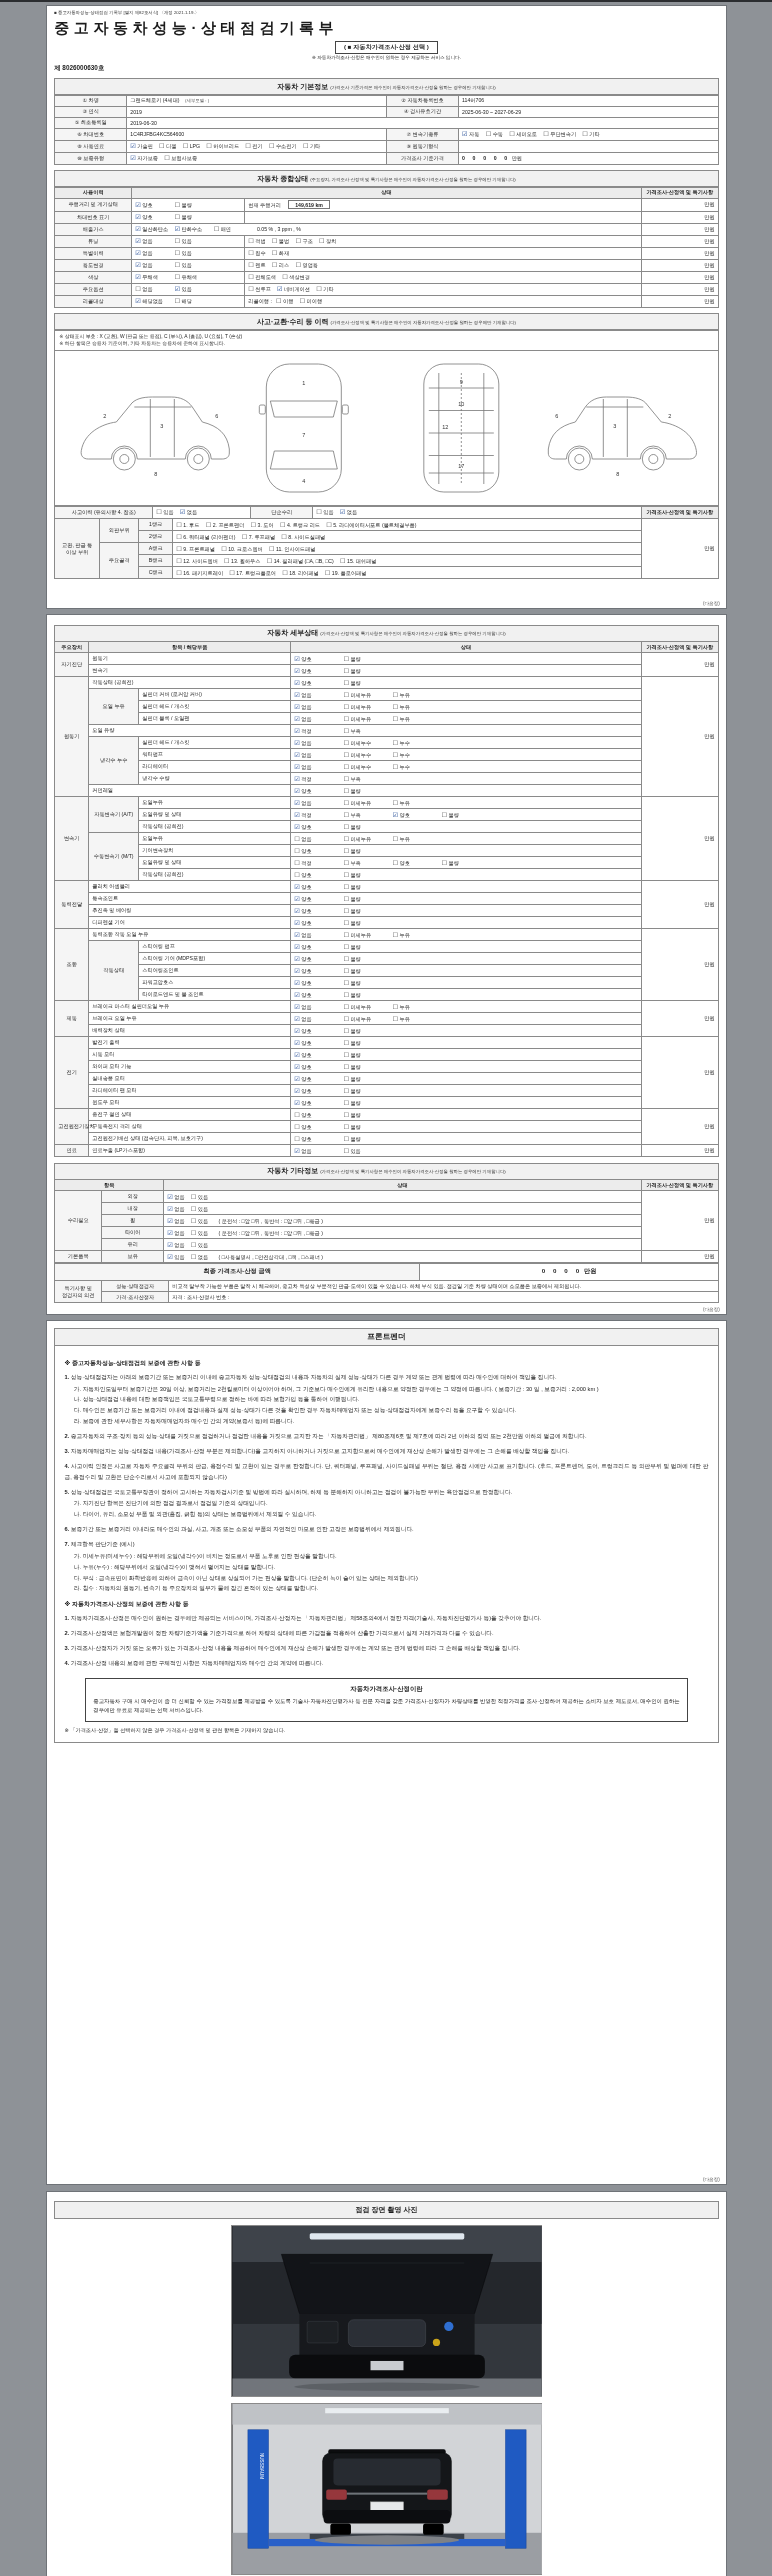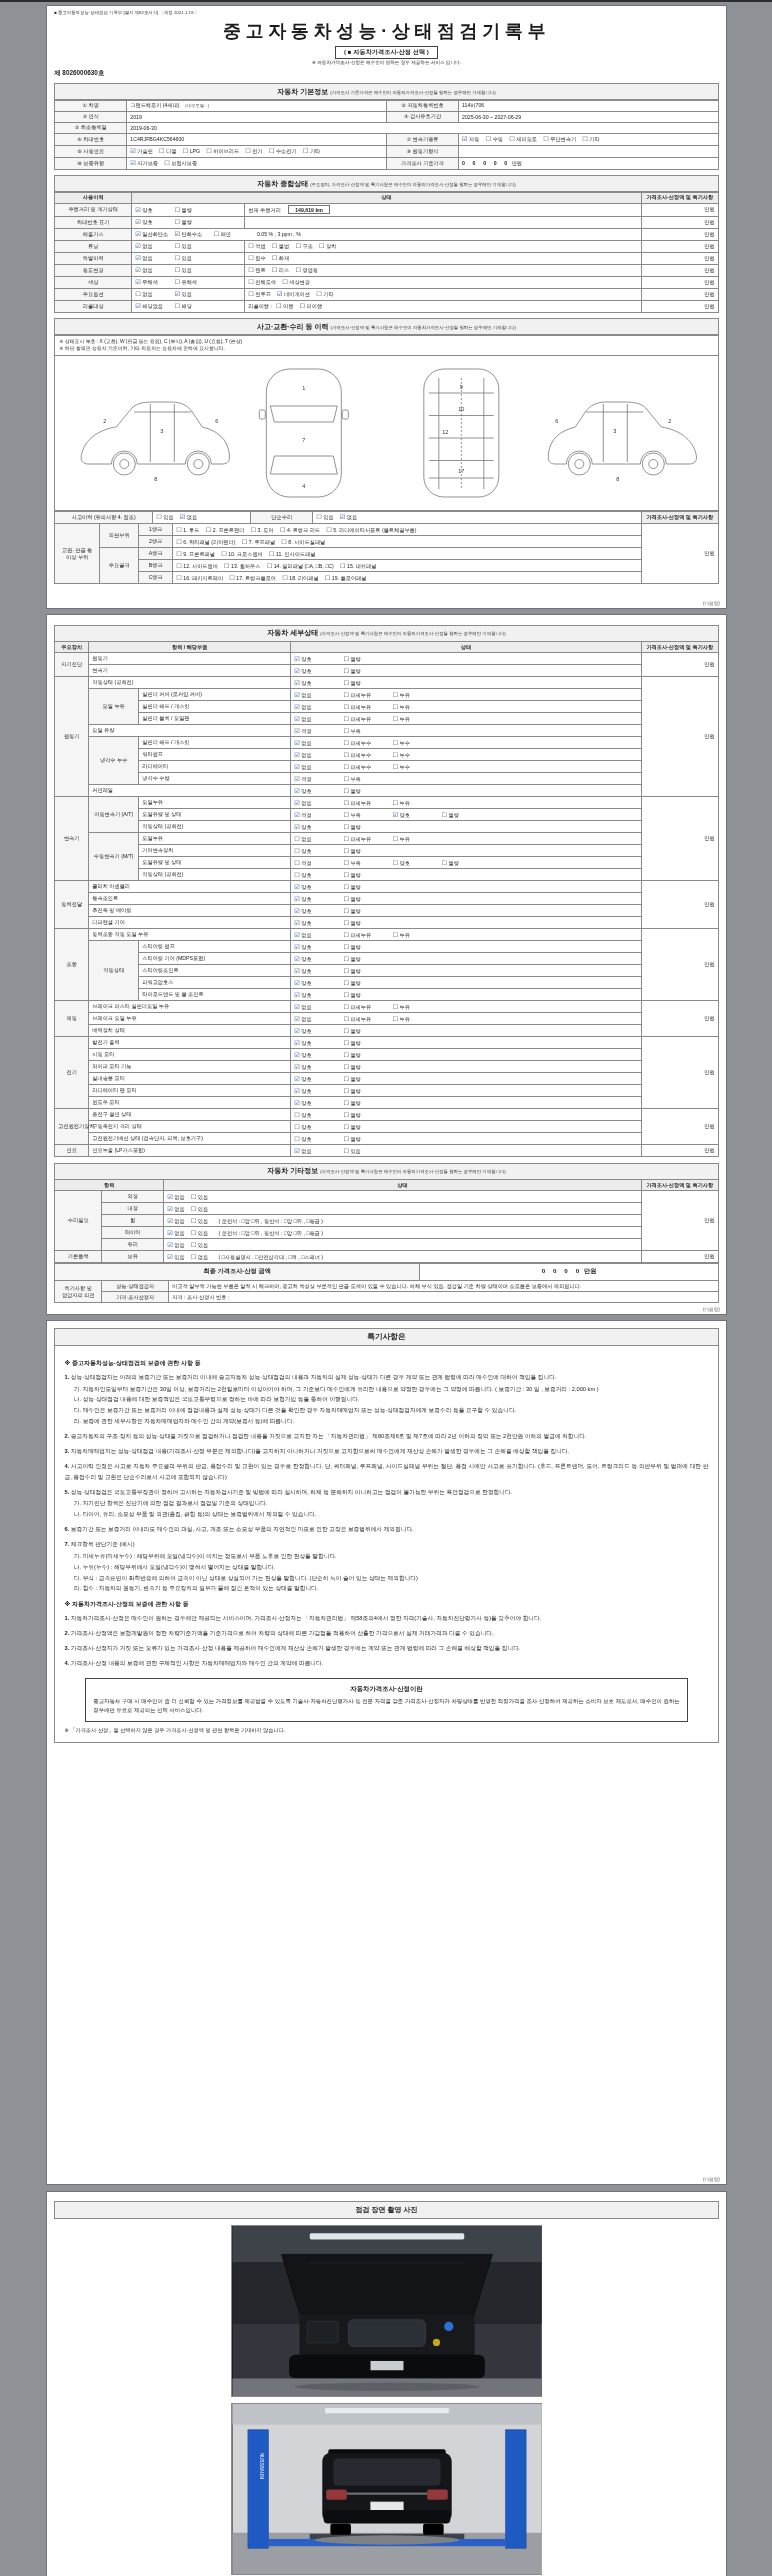--- a/index.html
+++ b/index.html
@@ -1,21 +1,21 @@
 <!DOCTYPE html>
 <html style="font-size:8.2px"><head>
 <meta charset="utf-8">
 <style>
   *{box-sizing:border-box;margin:0;padding:0}
   body{width:773px;background:#8e9297;font-family:"Liberation Sans","DejaVu Sans",sans-serif;color:#1c1c1c}
   .topbar{height:2.1px;background:#2b2d30;margin-bottom:2.6px}
   .page{width:681px;margin:0 auto 5.7px auto;background:#fff;border:0.5px solid #6f7control3;border:0.5px solid #6f7378;padding:4.1px 7.2px 10.3px;position:relative}
   .page-foot{position:absolute;right:6.2px;bottom:2.1px;font-size:4.6px;color:#555}
   .form-note{font-size:4.4px;color:#333}
-  .main-title{font-size:18px;font-weight:bold;text-align:center;letter-spacing:4.6px;padding:4.1px 0 2.1px}
+  .main-title{font-size:15px;font-weight:bold;text-align:left;letter-spacing:4.6px;padding:4.1px 0 2.1px}
   .title-option{width:fit-content;margin:1px auto;border:0.5px solid #444;padding:1px 8.2px;font-size:6.2px;font-weight:bold}
   .title-option-note{text-align:center;font-size:4.6px;margin:1px 0 4.1px}
   .doc-no{font-size:6.4px;font-weight:bold;margin:1px 0 2.1px}
   .sec-bar{border:0.5px solid #8a8a8a;background:#f1f1f1;text-align:center;padding:2.6px 0;font-size:7px;font-weight:bold;margin-top:5.2px}
   .sec-note{font-size:4.4px;font-weight:normal;color:#333}
   table.grid{width:100%;border-collapse:collapse;margin-top:-0.5px;table-layout:fixed}
   .grid td,.grid th{border:0.5px solid #8a8a8a;padding:1.5px 3.1px;font-size:5.2px;vertical-align:middle;word-break:keep-all}
   .grid th{background:#ececec;text-align:center;font-weight:bold}
   td.lbl{background:#f5f5f5;text-align:center}
   td.price{text-align:right;color:#222}
@@ -614,21 +614,21 @@
     <tr>
       <td class="lbl">가격·조사산정자</td>
       <td>자격 : 조사·산정사          번호 :</td>
     </tr>
   </tbody>
     </table>
   <div class="page-foot">(다음장)</div>
 </div>
 
 <div class="page" id="page3" style="min-height:865px">
-  <div class="notes-title">특기사항은</div>
+  <div class="notes-title">프론트펜더</div>
   <div class="notes-wrap">
     <div id="notes-body">
         <div class="notes-heading">※ 중고자동차성능·상태점검의 보증에 관한 사항 등</div>
         <div class="notes-item"><span class="notes-no">1. </span><span class="notes-text">성능·상태점검자는 아래의 보증기간 또는 보증거리 이내에 중고자동차 성능·상태점검의 내용과 자동차의 실제 성능·상태가 다른 경우 계약 또는 관계 법령에 따라 매수인에 대하여 책임을 집니다.</span></div>
         <div class="notes-sub">가. 자동차인도일부터 보증기간은 30일 이상, 보증거리는 2천킬로미터 이상이어야 하며, 그 기준보다 매수인에게 유리한 내용으로 약정한 경우에는 그 약정에 따릅니다. ( 보증기간 : 30 일 , 보증거리 : 2,000 km )</div>
         <div class="notes-sub">나. 성능·상태점검 내용에 대한 보증책임은 국토교통부령으로 정하는 바에 따라 보험가입 등을 통하여 이행됩니다.</div>
         <div class="notes-sub">다. 매수인은 보증기간 또는 보증거리 이내에 점검내용과 실제 성능·상태가 다른 것을 확인한 경우 자동차매매업자 또는 성능·상태점검자에게 보증수리 등을 요구할 수 있습니다.</div>
         <div class="notes-sub">라. 보증에 관한 세부사항은 자동차매매업자와 매수인 간의 계약(보증서 등)에 따릅니다.</div>
         <div class="notes-item"><span class="notes-no">2. </span><span class="notes-text">중고자동차의 구조·장치 등의 성능·상태를 거짓으로 점검하거나 점검한 내용을 거짓으로 고지한 자는 「자동차관리법」 제80조제6호 및 제7호에 따라 2년 이하의 징역 또는 2천만원 이하의 벌금에 처합니다.</span></div>
         <div class="notes-item"><span class="notes-no">3. </span><span class="notes-text">자동차매매업자는 성능·상태점검 내용(가격조사·산정 부분은 제외합니다)을 고지하지 아니하거나 거짓으로 고지함으로써 매수인에게 재산상 손해가 발생한 경우에는 그 손해를 배상할 책임을 집니다.</span></div>

